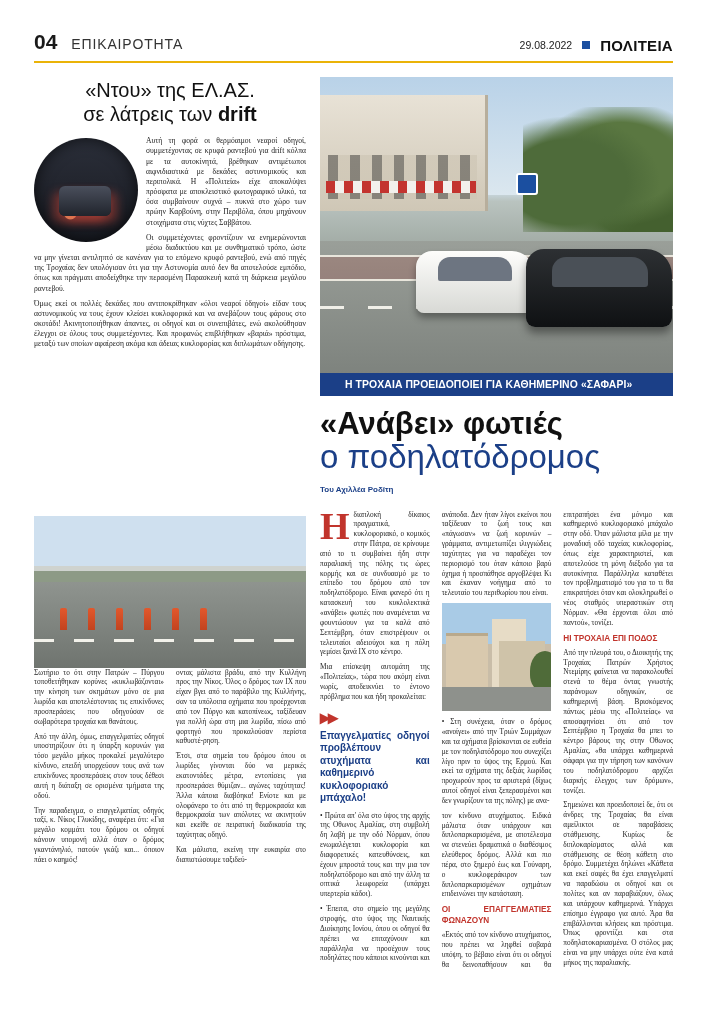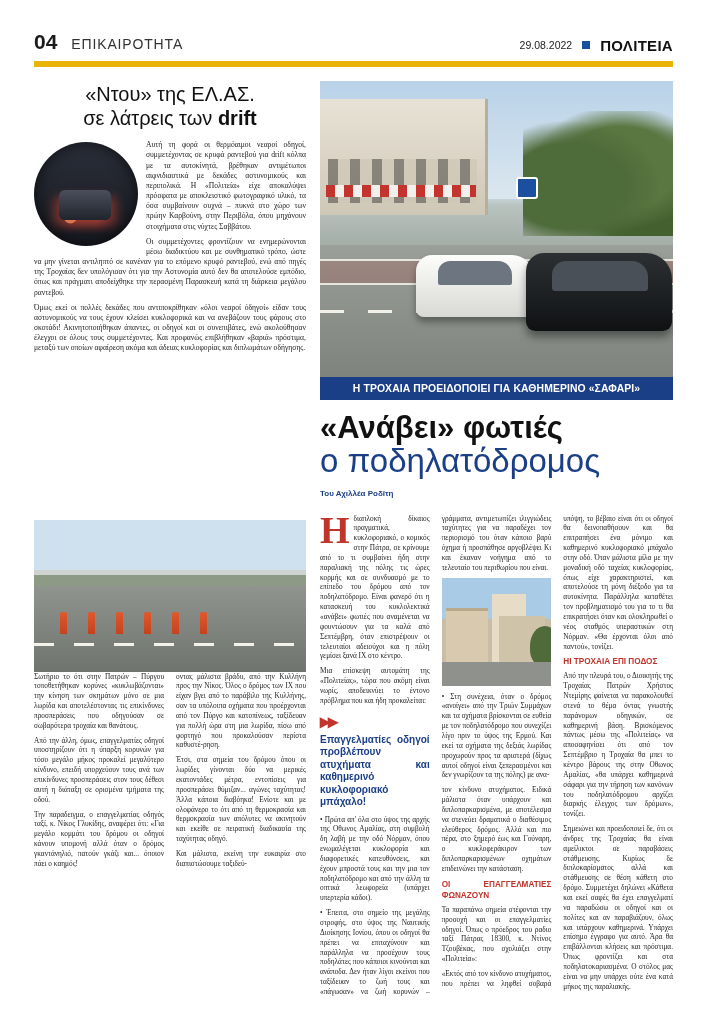--- a/index.html
+++ b/index.html
@@ -15,21 +15,21 @@
   .page {
     position: absolute;
     left: 0; top: 0;
     width: 707px; height: 1024px;
     padding: 30px 34px 18px 34px;
   }
 
   
   .masthead {
     display: flex; align-items: baseline;
-    border-bottom: 6px solid #eab308;
+    border-bottom: 2px solid #eab308;
     padding-bottom: 7px;
   }
   .folio {
     font-family: "Liberation Sans", sans-serif;
     font-weight: bold; font-size: 21px; color: #1a1a1a;
     margin-right: 14px;
   }
   .section-name {
     font-family: "Liberation Sans", sans-serif;
     font-size: 14px; letter-spacing: .06em; color: #333;
@@ -121,21 +121,21 @@
     border-radius: 18px 26px 9px 9px; background: linear-gradient(#2d3033,#0f1113);
     box-shadow: 0 6px 9px rgba(0,0,0,.4); }
   .pm-car2::after{content:"";position:absolute;left:26px;top:8px;width:96px;height:30px;border-radius:14px 16px 3px 3px;background:#4a5057;}
   .pm-sign { position:absolute; left: 196px; top: 96px; width: 22px; height: 22px;
     background:#1b4fa0; border-radius: 3px; border:2px solid #fff; }
 
   .photo-caption {
     background: #1b3f87; color: #fff;
     font-family: "Liberation Sans", sans-serif;
     font-size: 10.4px; font-weight: bold; letter-spacing: .01em;
-    padding: 6px 8px; margin-top: 0; text-align: center;
+    padding: 6px 25px; margin-top: 0;
   }
 
   .hl-b {
     font-family: "Liberation Sans", sans-serif;
     margin: 12px 0 2px 0; line-height: 1.04;
   }
   .hl-b .l1 { display:block; font-size: 31px; color:#111; }
   .hl-b .l2 { display:block; font-size: 33px; font-weight: normal; color:#1b3f87; }
 
   .byline {
@@ -311,21 +311,20 @@
           <div class="pc-b2"></div>
           <div class="pc-b3"></div>
           <div class="pc-tree"></div>
           <div class="pc-road"></div>
         </div>
 
         <p>• Στη συνέχεια, όταν ο δρόμος «ανοίγει» από την Τριών Συμμάχων και τα σχήματα βρίσκονται σε ευθεία με τον ποδηλατόδρομο που συνεχίζει λίγο πριν το ύψος της Ερμού. Και εκεί τα σχήματα της δεξιάς λωρίδας προχωρούν προς τα αριστερά (δίχως αυτοί οδηγοί είναι ξεπερασμένοι και δεν γνωρίζουν τα της πόλης) με ανα-</p>
         <p>τον κίνδυνο ατυχήματος. Ειδικά μάλιστα όταν υπάρχουν και διπλοπαρκαρισμένα, με αποτέλεσμα να στενεύει δραματικά ο διαθέσιμος ελεύθερος δρόμος. Αλλά και πιο πέρα, στο ξημερό έως και Γούναρη, ο κυκλοφεράκιρον των διπλοπαρκαρισμένων οχημάτων επιδεινώνει την κατάσταση.</p>
 
         <div class="subhead-red">ΟΙ ΕΠΑΓΓΕΛΜΑΤΙΕΣ ΦΩΝΑΖΟΥΝ</div>
-        <p>Τα παραπάνω σημεία στέφονται την προσοχή και οι επαγγελματίες οδηγοί. Όπως ο πρόεδρος του ραδιο ταξί Πάτρας 18300, κ. Ντίνος Τζουβέκας, που σχολιάζει στην «Πολιτεία»:</p>
         <p>«Εκτός από τον κίνδυνο ατυχήματος, που πρέπει να ληφθεί σοβαρά υπόψη, το βέβαιο είναι ότι οι οδηγοί θα δεινοπαθήσουν και θα επιτραπήσει ένα μόνιμο και καθημερινό κυκλοφοριακό μπάχαλο στην οδό. Όταν μάλιστα μίλα με την μοναδική οδό ταχείας κυκλοφορίας, όπως είχε χαρακτηριστεί, και αποτελούσε τη μόνη διέξοδο για τα αυτοκίνητα. Παράλληλα καταθέτει τον προβληματισμό του για το τι θα επικρατήσει όταν και ολοκληρωθεί ο νέος σταθμός υπεραστικών στη Νόρμαν. «Θα έρχονται όλοι από παντού», τονίζει.</p>
 
         <div class="subhead-red">ΗΙ ΤΡΟΧΑΙΑ ΕΠΙ ΠΟΔΟΣ</div>
         <p>Από την πλευρά του, ο Διοικητής της Τροχαίας Πατρών Χρήστος Ντεμίρης φαίνεται να παρακολουθεί στενά το θέμα όντας γνωστής παράνομων οδηγικών, σε καθημερινή βάση. Βρισκόμενος πάντως μέσω της «Πολιτείας» να αποσαφηνίσει ότι από τον Σεπτέμβριο η Τροχαία θα μπει το κέντρο βάρους της στην Οθωνος Αμαλίας, «θα υπάρχει καθημερινά σάφαρι για την τήρηση των κανόνων του ποδηλατόδρομου αρχίζει διαρκής έλεγχος των δρόμων», τονίζει.</p>
         <p>Σημειώνει και προειδοποιεί δε, ότι οι άνδρες της Τροχαίας θα είναι αμείλικτοι σε παραβάσεις στάθμευσης. Κυρίως δε διπλοκαρίσματος αλλά και στάθμευσης σε θέση κάθετη στο δρόμο. Συμμετέχει δηλώνει «Κάθετα και εκεί σαφές θα έχει επαγγελματί να παραδώσω οι οδηγοί και οι πολίτες και αν παραβιάζουν, όλως και υπάρχουν καθημερινά. Υπάρχει επίσημο έγγραφο για αυτό. Άρα θα επιβάλλονται κλήσεις και πρόστιμα. Όπως φροντίζει και στα ποδηλατοκαριασμένα. Ο στόλος μας είναι να μην υπάρχει ούτε ένα κατά μήκος της παραλιακής.</p>
       </div>
     </div>
   </div>
 </div>
 

